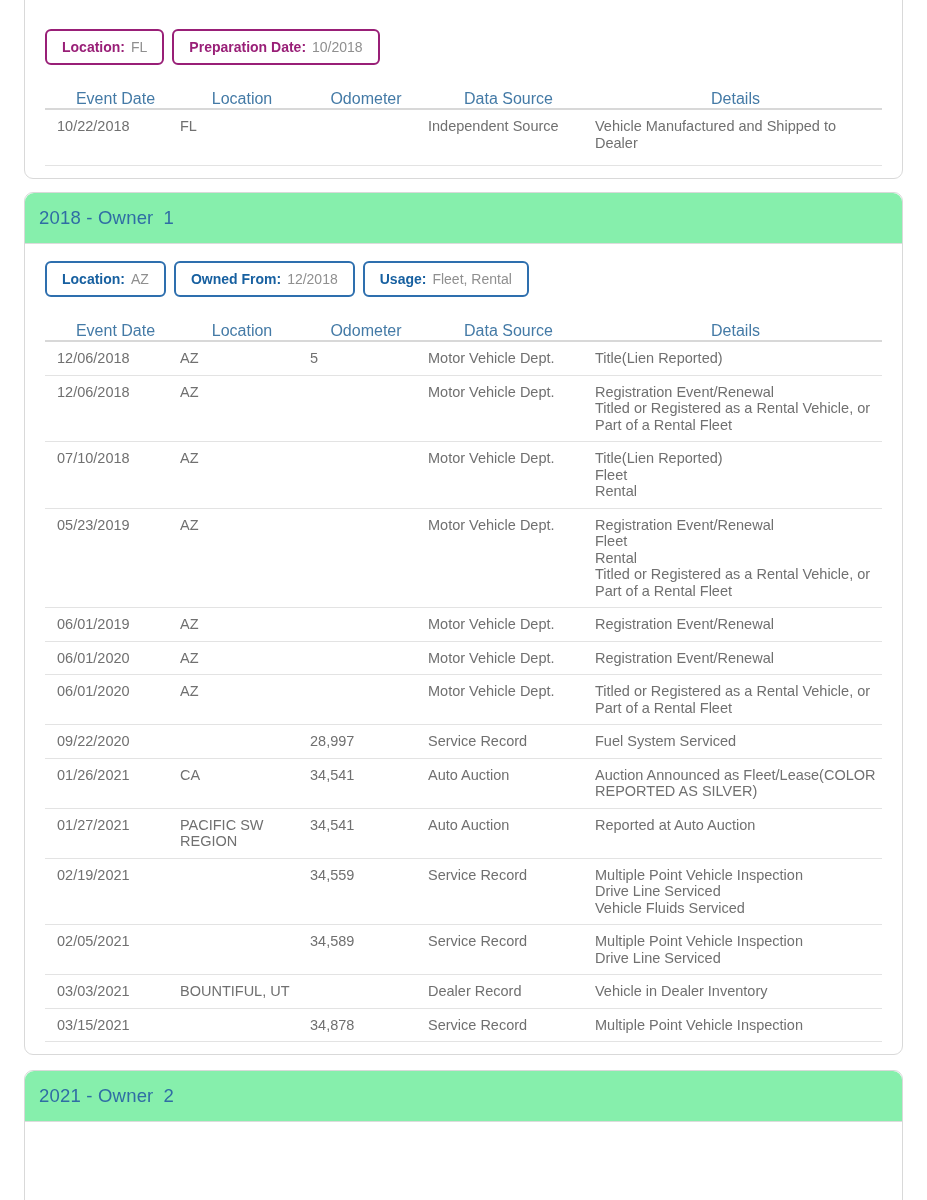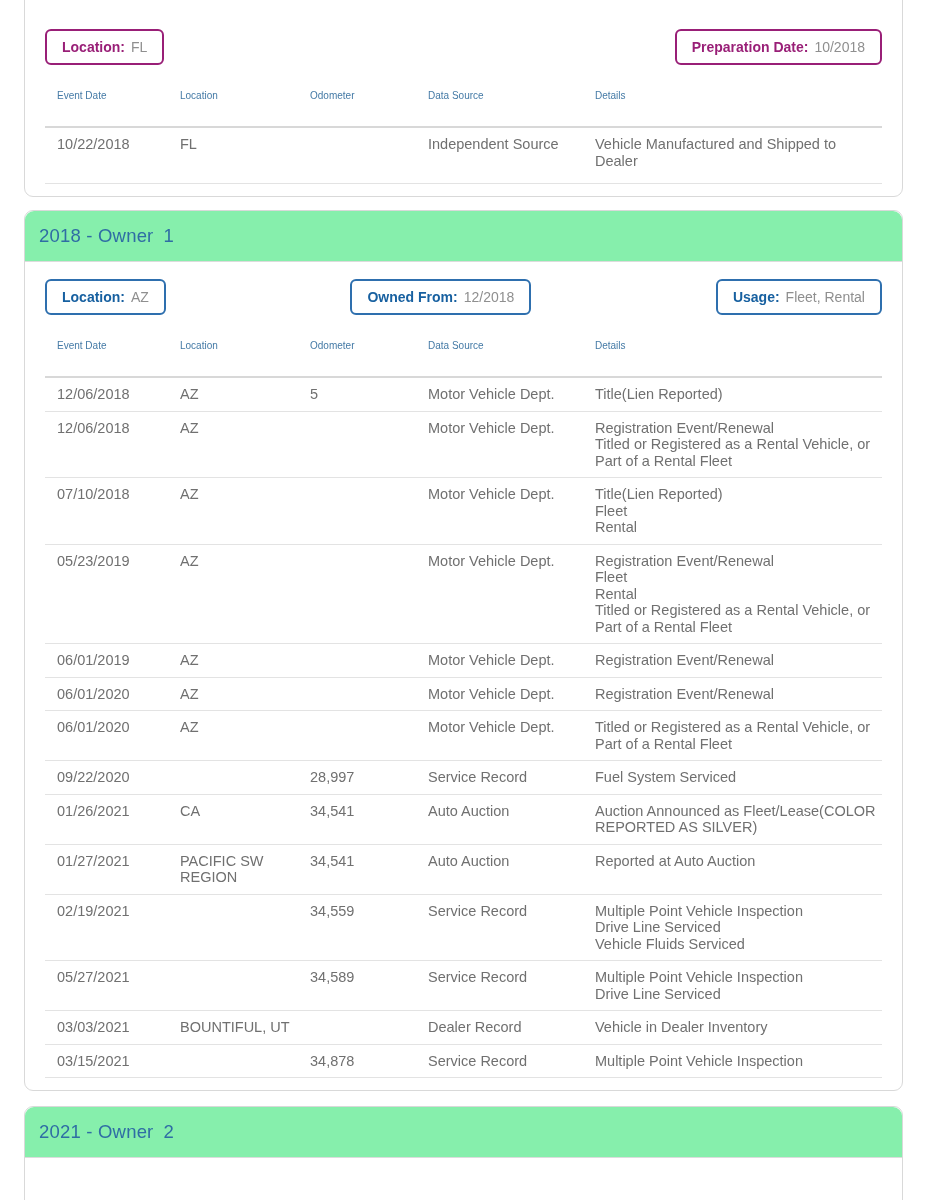--- a/index.html
+++ b/index.html
@@ -37,21 +37,21 @@
     border-radius: 9px 9px 0 0;
     height: 51px;
     display: flex; align-items: center;
     padding: 0 14px;
   }
   .section-title { color: var(--title-blue); font-size: 18.5px; letter-spacing: .2px; }
   .owner-num { margin-left: 10px; }
   .card-body { padding: 17px 20px 12px 20px; }
   .card-body--empty { height: 130px; }
 
-  .badges { display: flex; gap: 20px; justify-content: space-between; }
+  .badges { display: flex; gap: 8px; }
   .badge {
     display: inline-flex; align-items: center;
     border: 2px solid; border-radius: 6px;
     padding: 8px 15px;
     font-size: 14px;
     background: #fff;
   }
   .badge .lbl { font-weight: bold; }
   .badge .val { color: var(--value-gray); margin-left: 6px; }
   .badges--purple .badge { border-color: var(--purple); }
@@ -59,25 +59,25 @@
   .badges--blue .badge { border-color: var(--blue-border); }
   .badges--blue .lbl { color: var(--blue-label); }
 
   table.history-table {
     width: 100%;
     border-collapse: collapse;
     table-layout: fixed;
     margin-top: 25px;
   }
   .history-table th {
-    text-align: left;
+    text-align: center;
     font-weight: normal;
     color: var(--th-blue);
-    font-size: 10px;
-    padding: 0 6px 25px 0;
+    font-size: 16px;
+    padding: 0 6px 0 0;
     border-bottom: 2px solid var(--head-line);
   }
   .history-table td {
     vertical-align: top;
     color: var(--cell-gray);
     font-size: 14.5px;
     line-height: 16.5px;
     padding: 8px 6px 8px 0;
     border-bottom: 1px solid var(--row-line);
   }
@@ -269,21 +269,21 @@
             <td></td>
             <td>34,559</td>
             <td>Service Record</td>
             <td>
               <div class="detail-line">Multiple Point Vehicle Inspection</div>
               <div class="detail-line">Drive Line Serviced</div>
               <div class="detail-line">Vehicle Fluids Serviced</div>
             </td>
           </tr>
           <tr>
-            <td>05/27/2021</td>
+            <td>02/05/2021</td>
             <td></td>
             <td>34,589</td>
             <td>Service Record</td>
             <td>
               <div class="detail-line">Multiple Point Vehicle Inspection</div>
               <div class="detail-line">Drive Line Serviced</div>
             </td>
           </tr>
           <tr>
             <td>03/03/2021</td>

